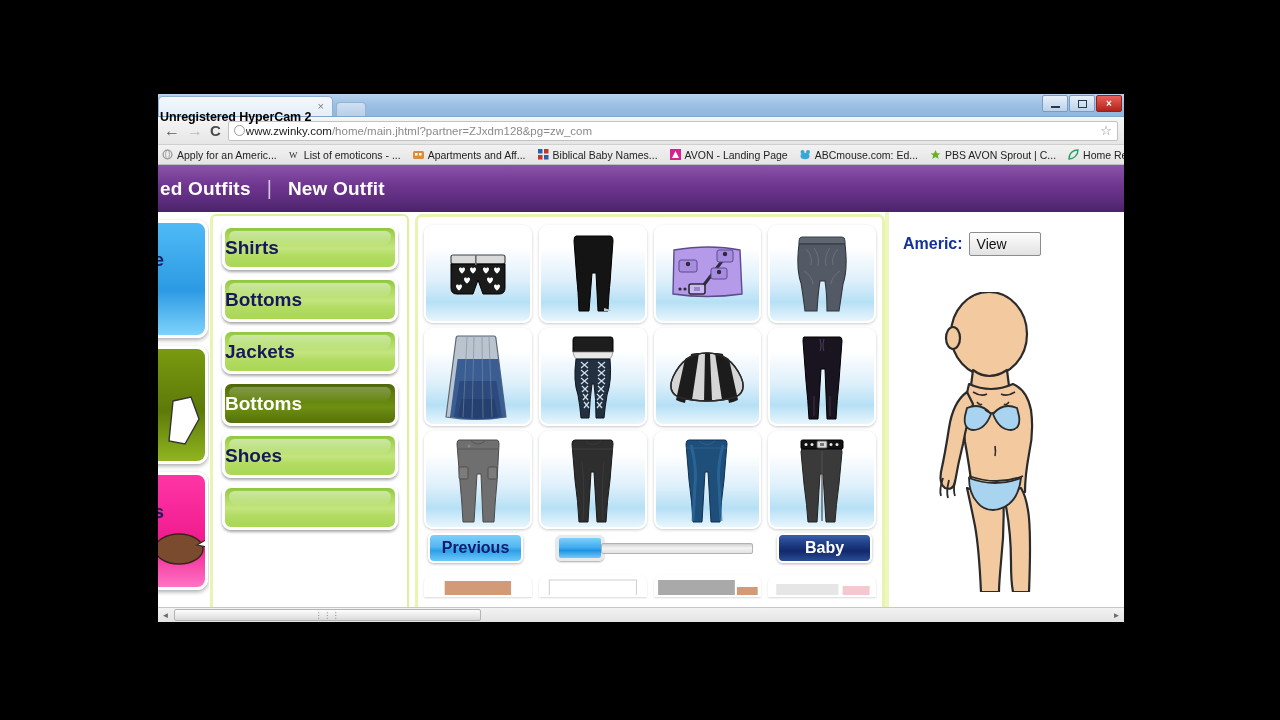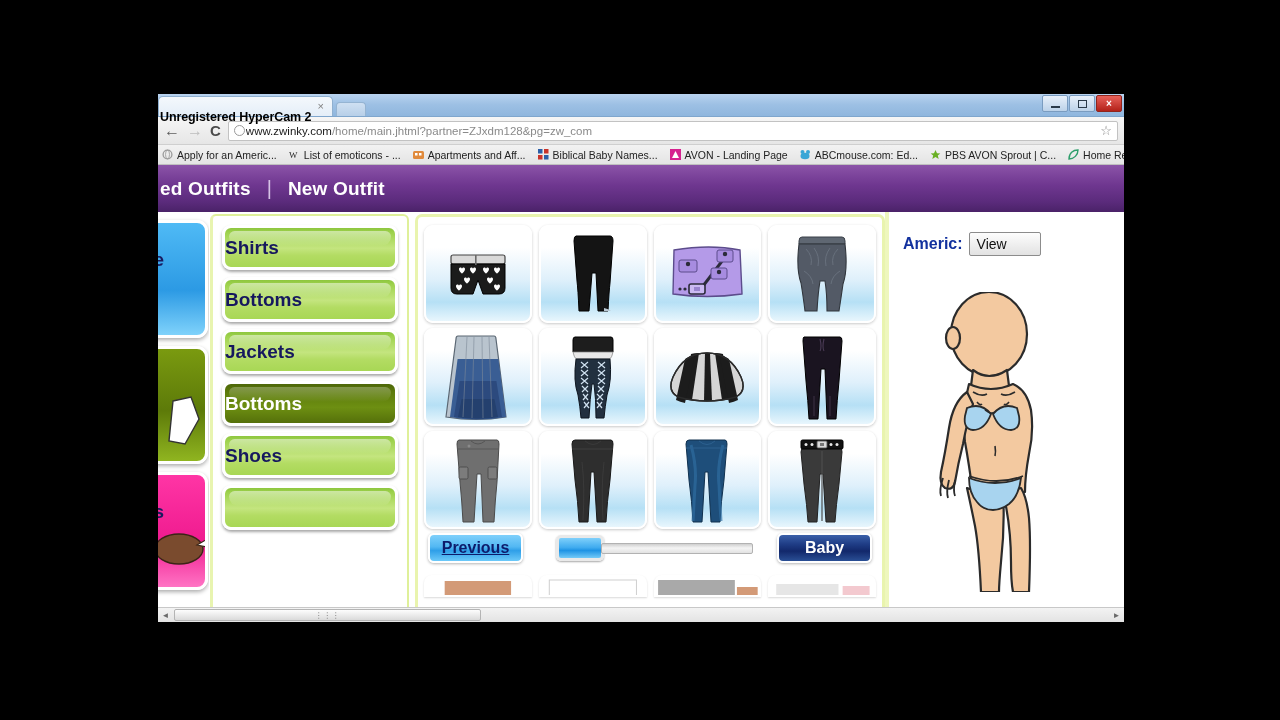--- a/index.html
+++ b/index.html
@@ -236,21 +236,20 @@
     border-radius: 6px;
     border: 2px solid #ffffff;
     box-shadow: 0 1px 3px rgba(0,0,0,.3);
     display: flex; align-items: center; justify-content: center;
     font-size: 16px; font-weight: bold;
     position: relative;
   }
   .pg-btn.prev {
     background: linear-gradient(180deg,#7fd0fb 0%, #53b8f3 45%, #2f9fe8 60%, #6cc9f9 100%);
     color: #0d1b6b;
-    text-decoration: underline;
   }
   .pg-btn.next {
     background: linear-gradient(180deg,#3a5fa8 0%, #1f3d86 35%, #12286b 62%, #2a4f95 100%);
     color: #ffffff;
   }
   .slider { display: flex; align-items: center; flex: none; margin-left: 8px; }
   .slider-thumb {
     width: 48px; height: 26px;
     border-radius: 5px;
     background: linear-gradient(180deg,#7fd0fb 0%, #3fabef 48%, #1e93e4 62%, #73caf8 100%);

